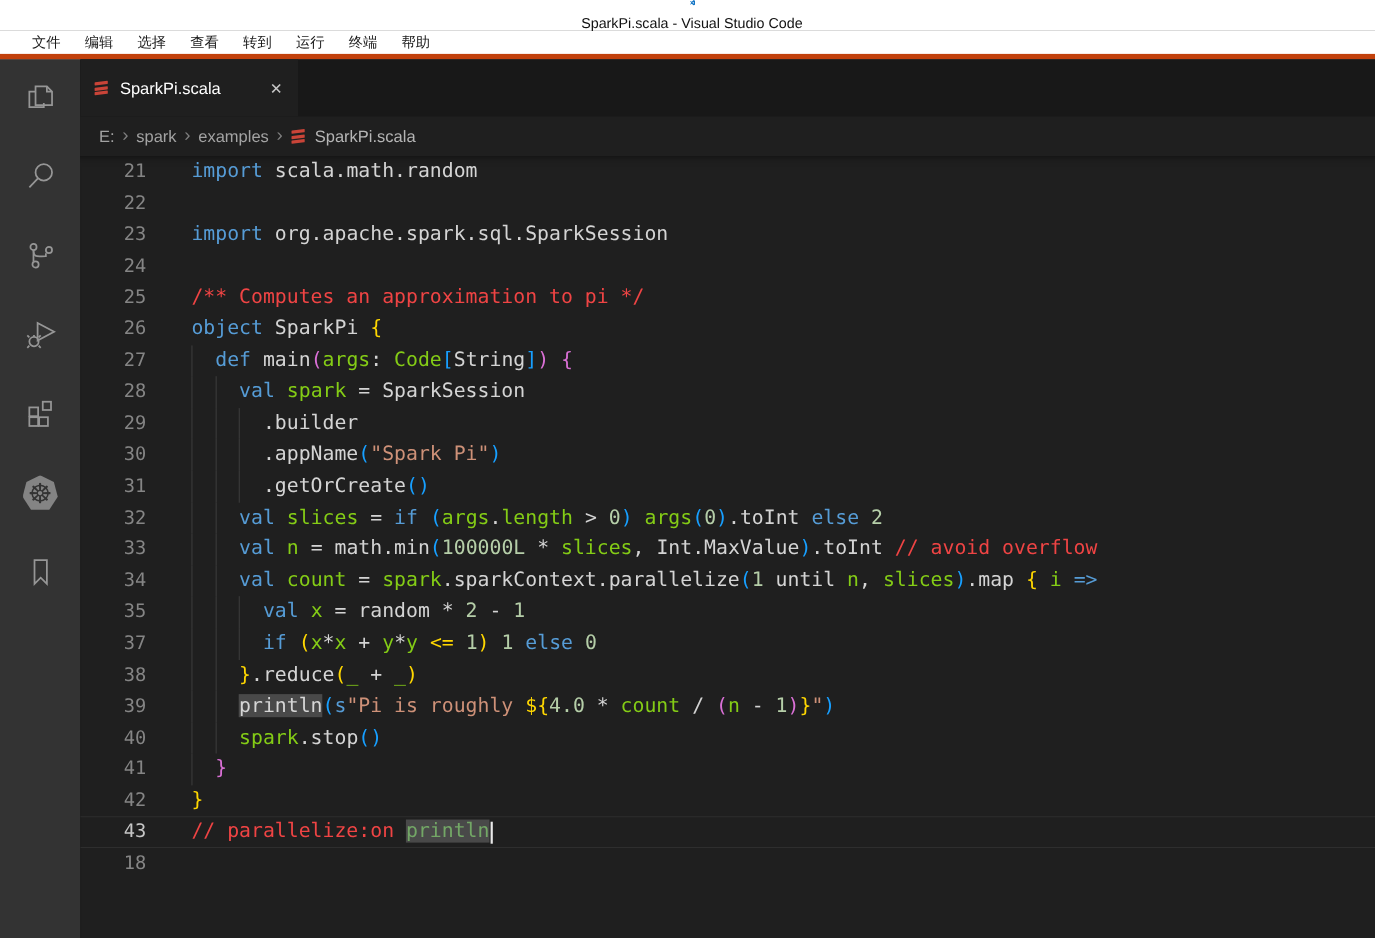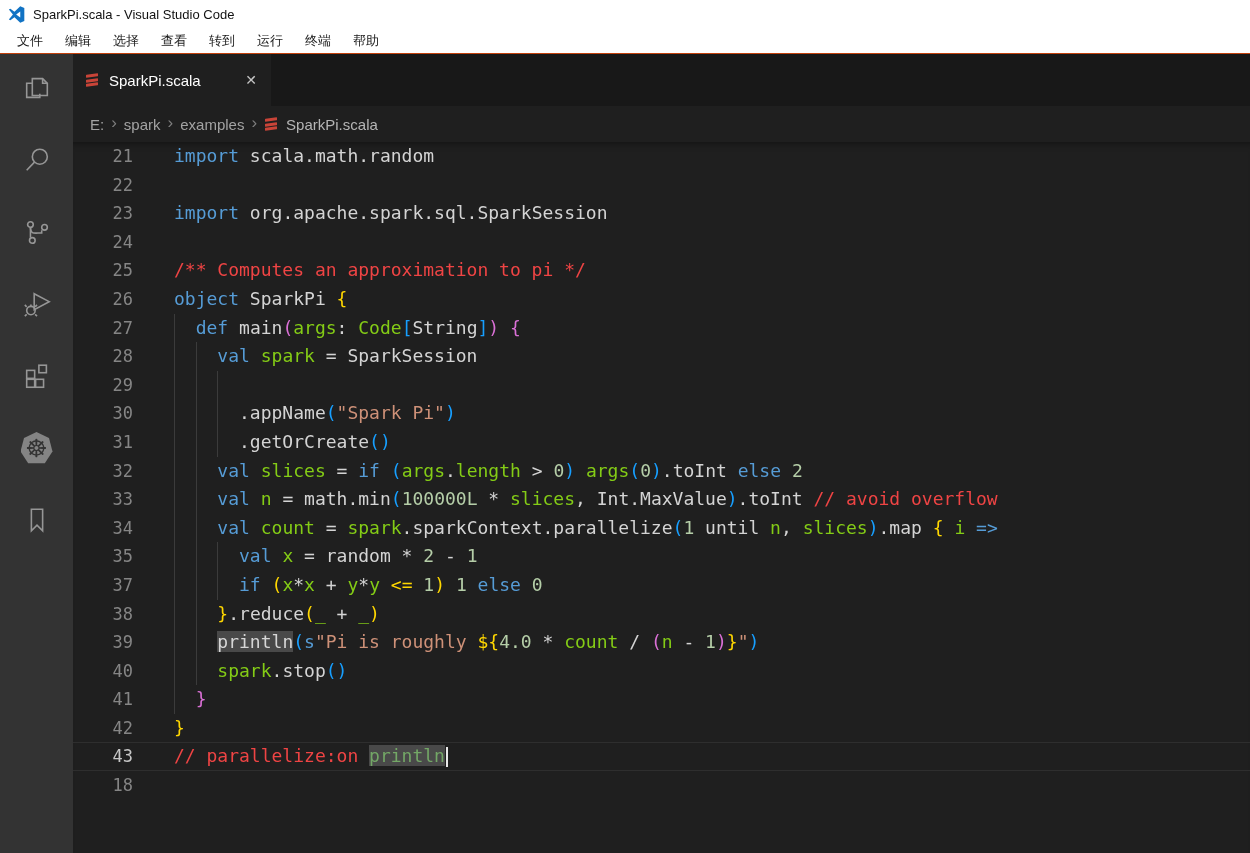--- a/index.html
+++ b/index.html
@@ -1,24 +1,24 @@
 <!DOCTYPE html>
 <html><head>
 <meta charset="utf-8">
 <style>
   html,body{margin:0;padding:0;background:#1f1f1f;}
   body{width:1250px;height:853px;overflow:hidden;font-family:"Liberation Sans",sans-serif;-webkit-font-smoothing:antialiased;}
 
   
-  .titlebar{height:28px;background:#ffffff;display:flex;align-items:center;padding-left:8px;gap:8px;}
+  .titlebar{height:28px;background:#ffffff;display:flex;align-items:center;padding-left:8px;gap:8px;flex-direction:column;}
   .titlebar .title-text{font-size:13px;color:#111;}
   .vscode-logo{width:17px;height:17px;display:block;}
 
   
-  .menubar{height:26px;background:#ffffff;display:flex;align-items:center;padding-left:6px;border-bottom:1px solid #c2410c;box-sizing:border-box;}
+  .menubar{height:26px;background:#ffffff;display:flex;align-items:center;padding-left:18px;border-bottom:5px solid #c2410c;box-sizing:border-box;}
   .menu-item{padding:0 11px;font-size:13px;color:#1b1b1b;cursor:default;}
 
   
   .main{display:flex;height:799px;}
   .activitybar{width:73px;background:#333333;display:flex;flex-direction:column;align-items:center;padding-top:18px;box-sizing:border-box;}
   .ab-icon{width:32px;height:32px;margin-bottom:40px;display:flex;align-items:center;justify-content:center;color:#9a9a9a;}
   .ab-icon svg{stroke:#969696;fill:none;stroke-width:1.7;}
   .k8s-hept{width:34px;height:32px;background:#848484;clip-path:polygon(50% 0%,89% 19%,100% 61%,76% 98%,24% 98%,0% 61%,11% 19%);display:flex;align-items:center;justify-content:center;}
   .k8s-hept span{font-family:"DejaVu Sans",sans-serif;font-size:25px;color:#333333;line-height:1;}
 
@@ -197,20 +197,21 @@
             <div class="ln">28</div>
             <div class="guide" style="left: 101px;"></div>
             <div class="guide" style="left: 122.7px;"></div>
             <span class="lt"><span class="fg">    </span><span class="kw">val</span><span class="fg"> </span><span class="vr">spark</span><span class="fg"> = SparkSession</span></span>
           </div>
           <div class="row">
             <div class="ln">29</div>
             <div class="guide" style="left: 101px;"></div>
             <div class="guide" style="left: 122.7px;"></div>
             <div class="guide" style="left: 144.4px;"></div>
+            <span class="lt"><span class="fg">      .builder</span></span>
           </div>
           <div class="row">
             <div class="ln">30</div>
             <div class="guide" style="left: 101px;"></div>
             <div class="guide" style="left: 122.7px;"></div>
             <div class="guide" style="left: 144.4px;"></div>
             <span class="lt"><span class="fg">      .appName</span><span class="b3">(</span><span class="str">"Spark Pi"</span><span class="b3">)</span></span>
           </div>
           <div class="row">
             <div class="ln">31</div>

